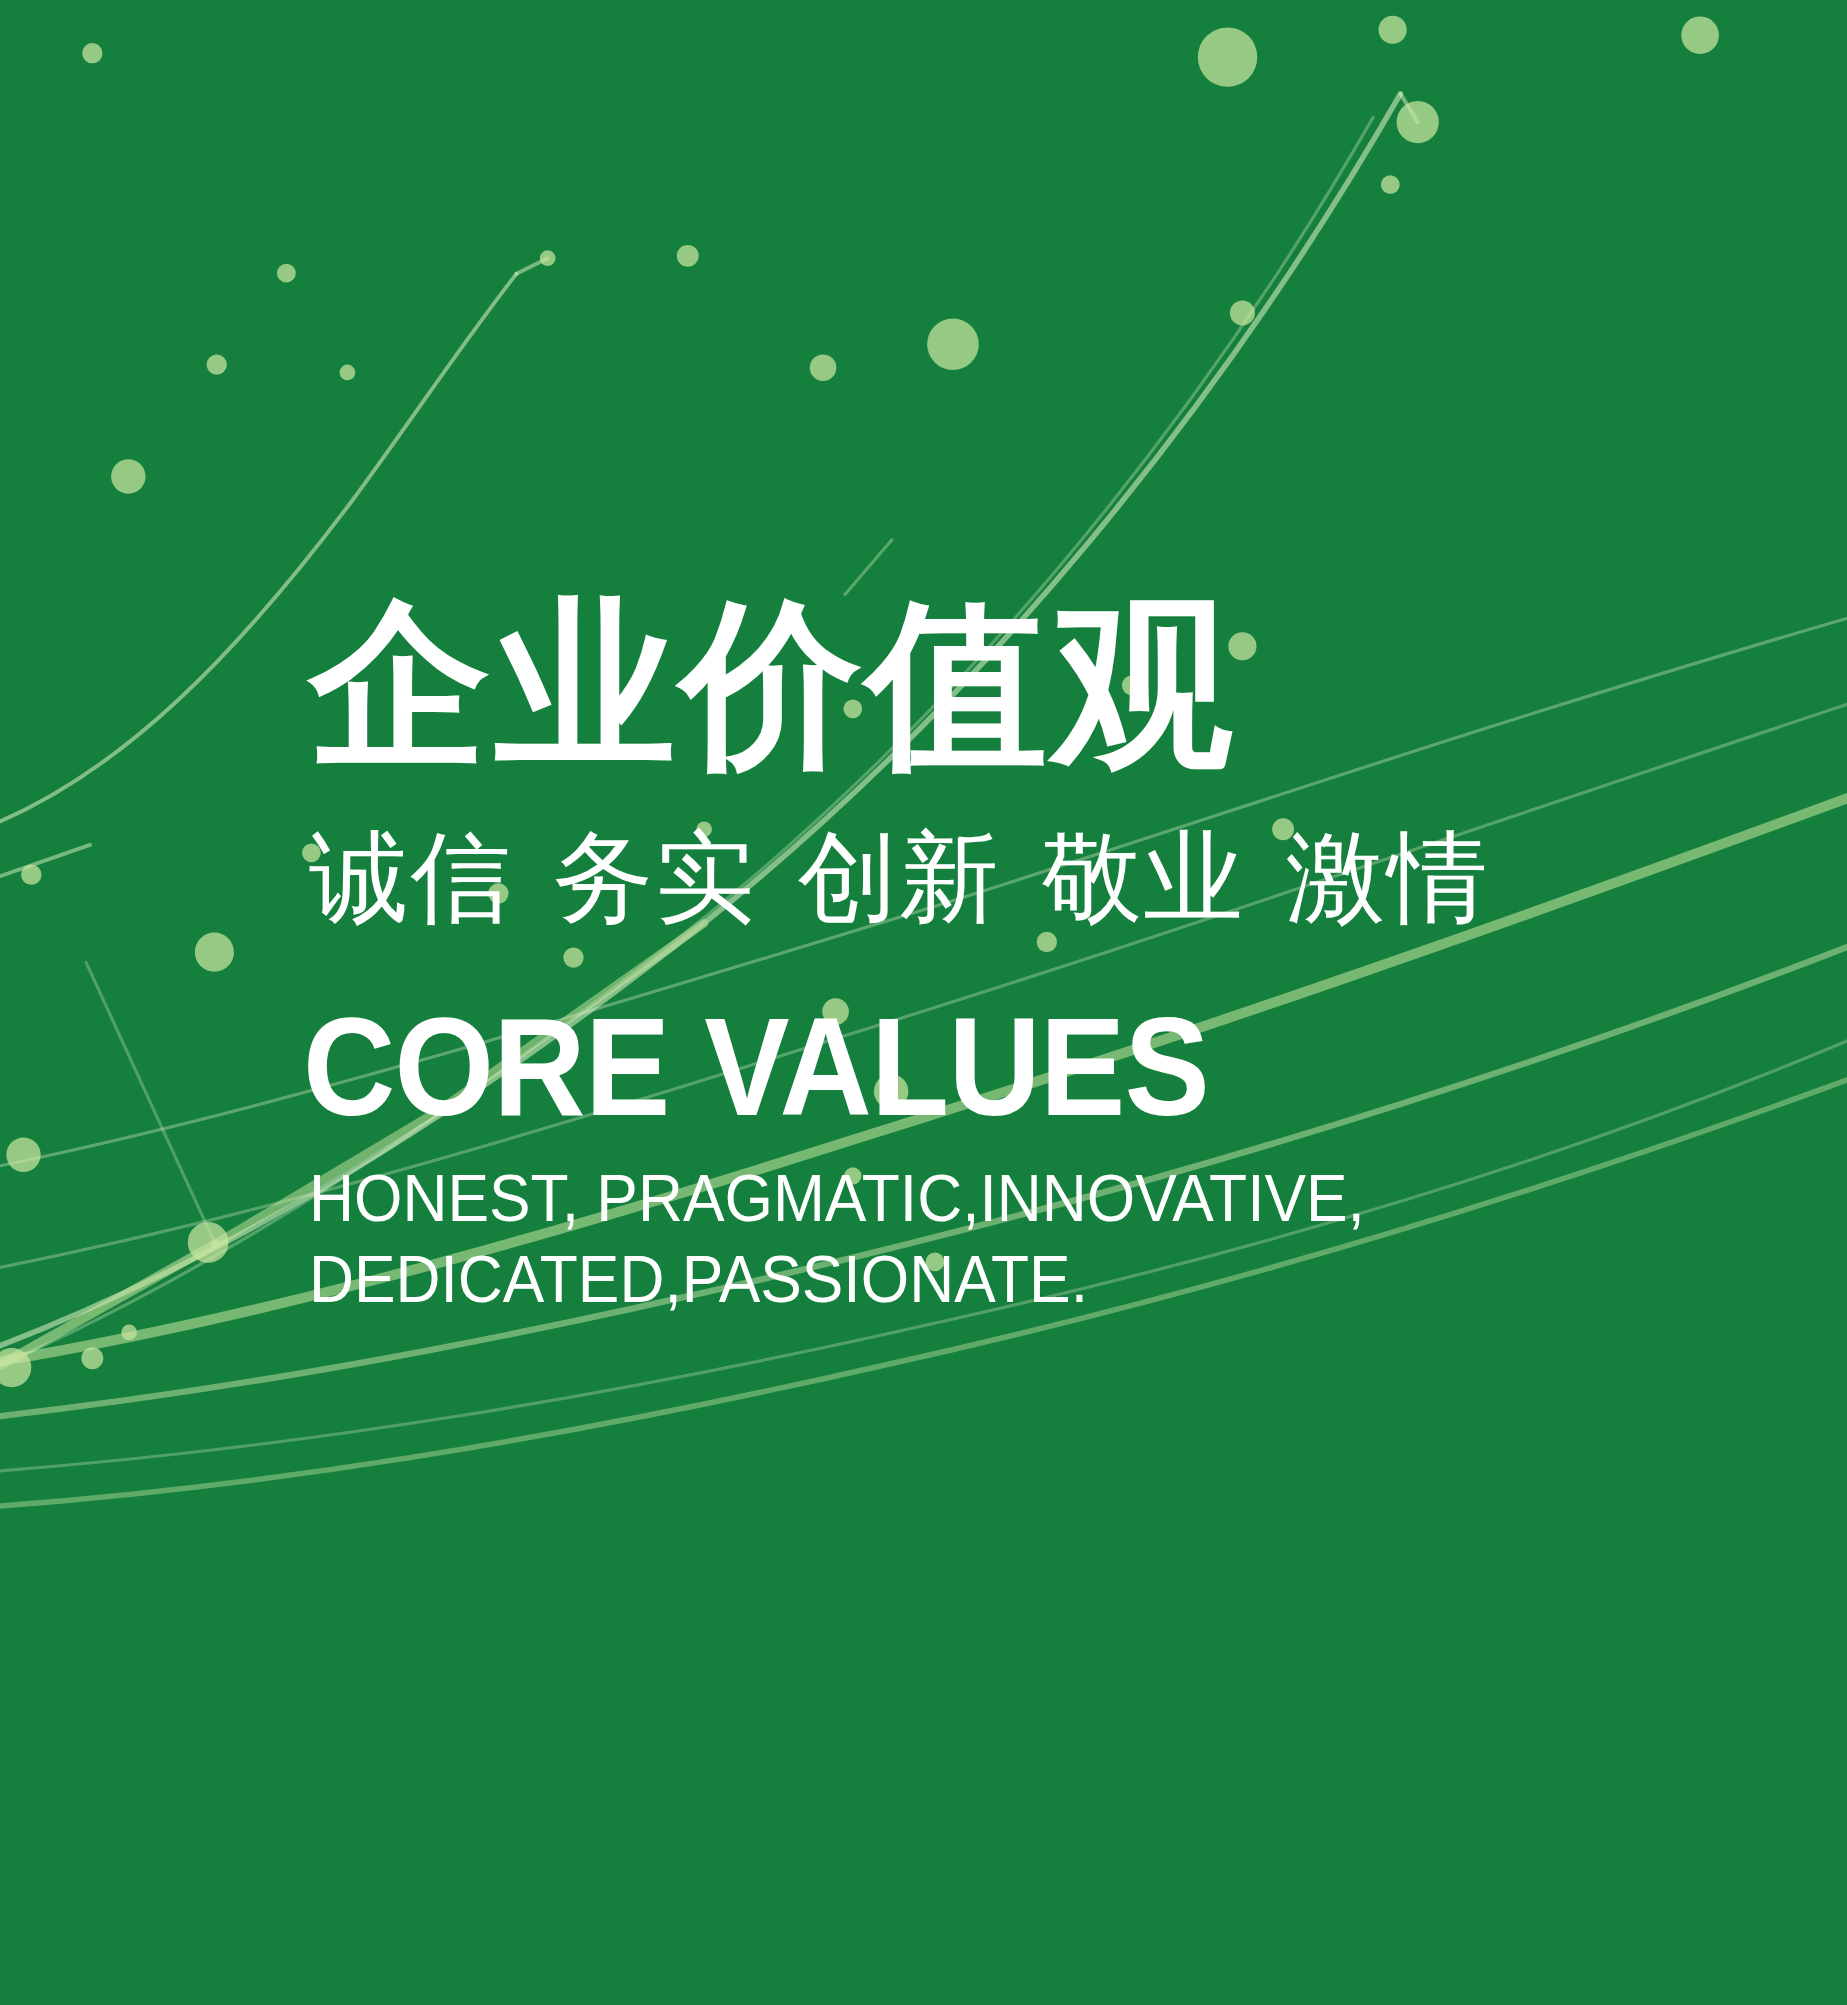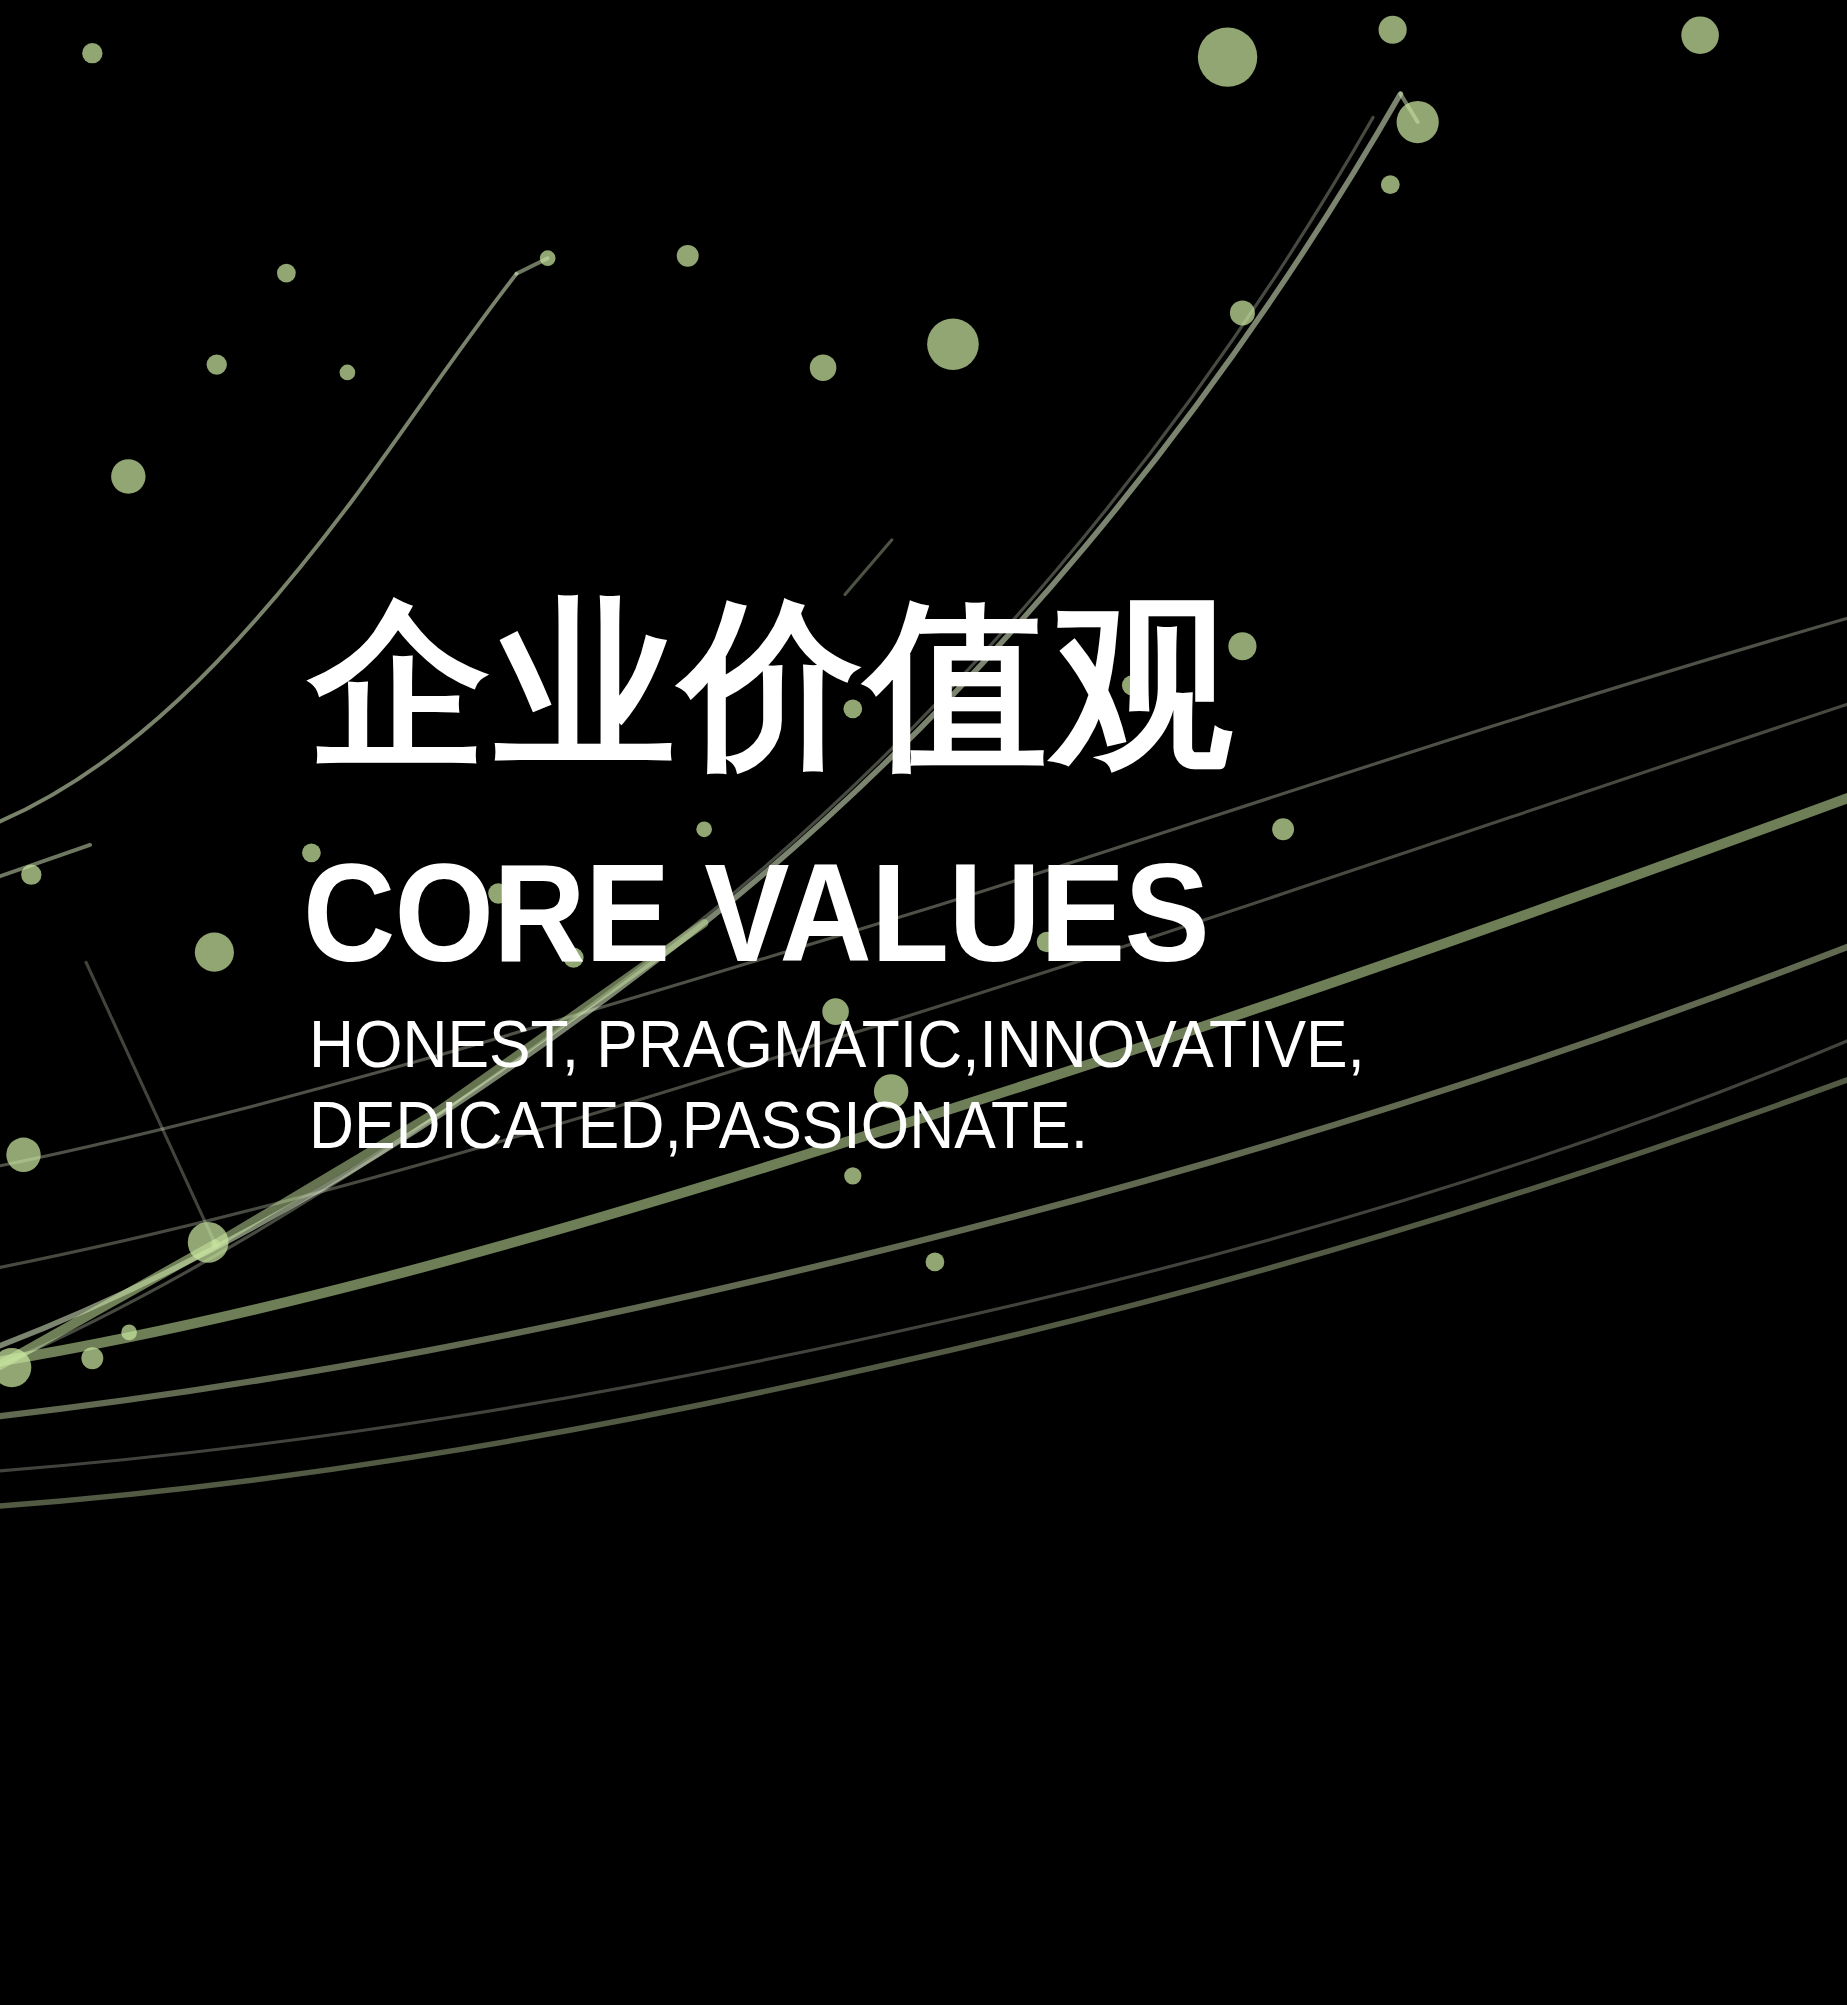--- a/index.html
+++ b/index.html
@@ -5,21 +5,21 @@
 <style>
   html, body {
     margin: 0;
     padding: 0;
     background: #7cc136;
   }
   #poster {
     position: relative;
     width: 1848px;
     height: 2006px;
-    background: #000000;
+    background: #15803d;
     overflow: hidden;
     font-family: "Liberation Sans", "DejaVu Sans", sans-serif;
   }
   
   #bg-network {
     position: absolute;
     inset: 0;
     width: 1848px;
     height: 2006px;
     pointer-events: none;
@@ -148,20 +148,23 @@
       <circle cx="165" cy="1703" r="10"></circle>
       <circle cx="1640" cy="1060" r="14"></circle>
       <circle cx="700" cy="330" r="10"></circle>
     </g>
   </svg>
 
   <div id="content">
 
     <h1 class="cn-title">企业价值观</h1>
 
+    <p class="cn-sub">
+      <span>诚信</span><span class="gap"></span><span>务实</span><span class="gap"></span><span>创新</span><span class="gap"></span><span>敬业</span><span class="gap"></span><span>激情</span>
+    </p>
 
     <h2 class="en-title">CORE VALUES</h2>
 
     <p class="en-body">
       <span class="ln">HONEST, PRAGMATIC,INNOVATIVE,</span>
       <span class="ln">DEDICATED,PASSIONATE.</span>
     </p>
 
   </div>
 </div>

